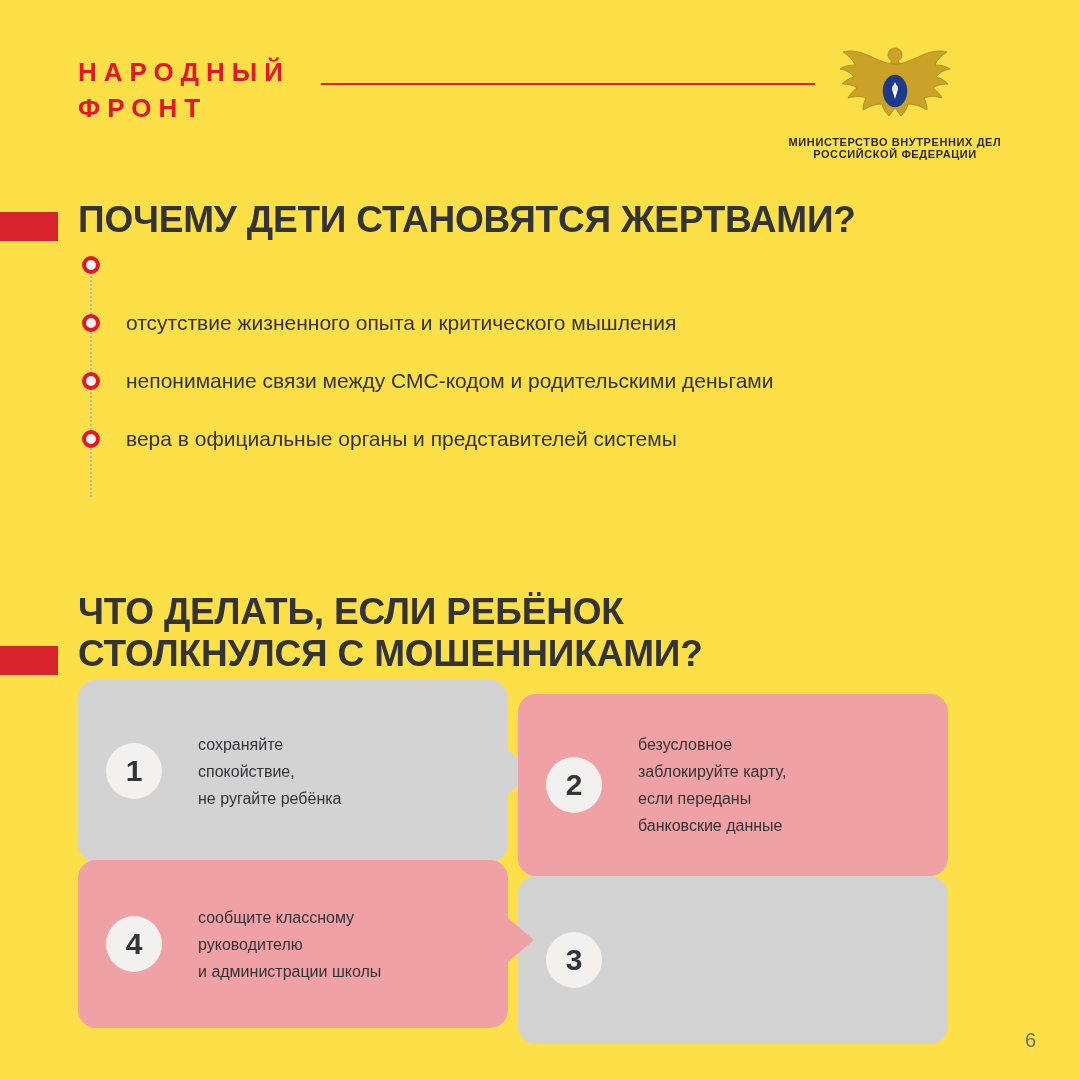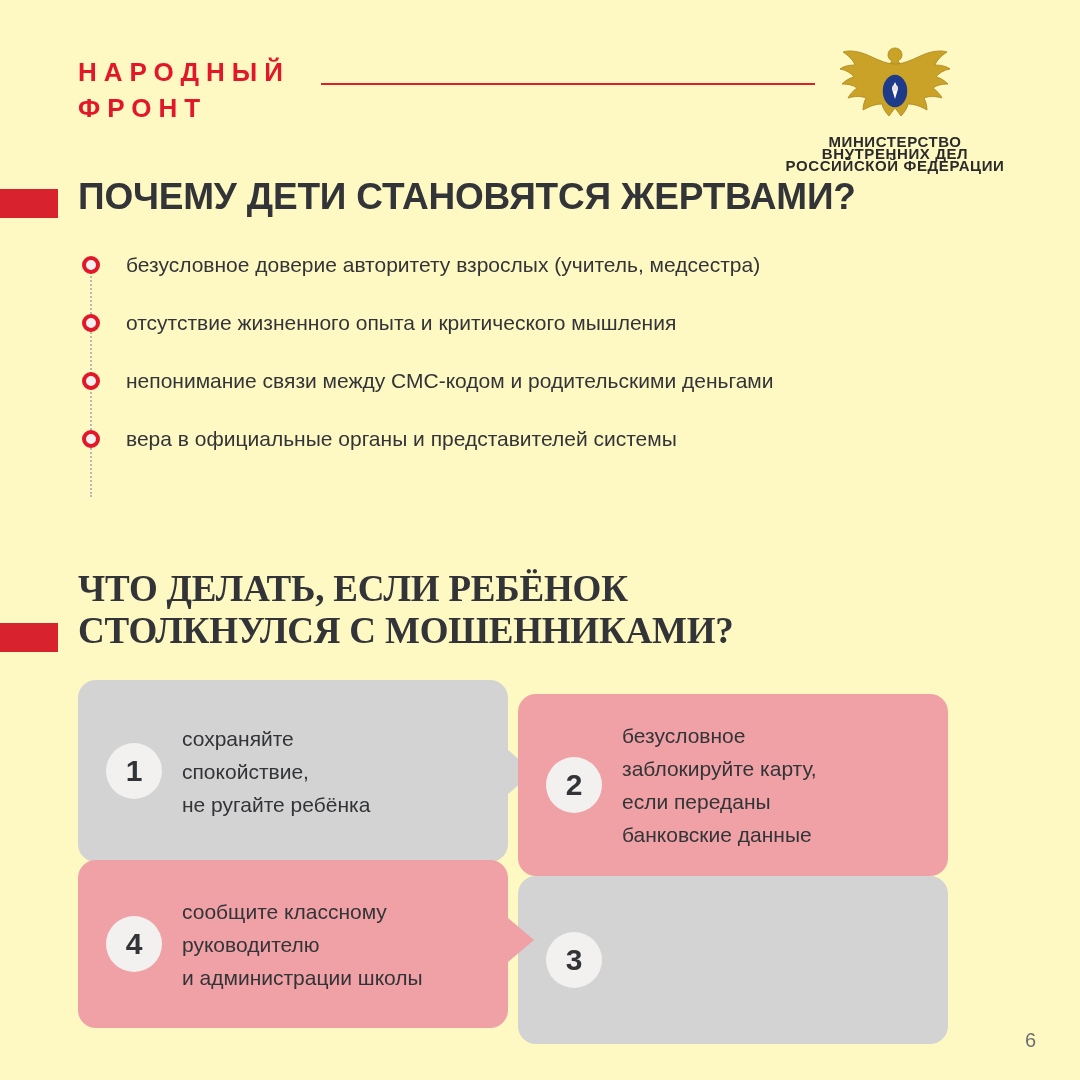--- a/index.html
+++ b/index.html
@@ -5,21 +5,21 @@
   * { box-sizing: border-box; margin: 0; padding: 0; }
   html, body {
     width: 1080px; height: 1080px;
     background: #f2f1ef;
     font-family: "Liberation Sans", sans-serif;
     overflow: hidden;
   }
   .page {
     position: relative;
     width: 1080px; height: 1080px;
-    background: #fef9c3;
+    background: #fde047;
   }
 
   
   .header {
     position: absolute;
     top: 44px; left: 78px; right: 70px;
     height: 120px;
   }
   .brand {
     position: absolute;
@@ -44,51 +44,52 @@
     width: 230px;
     text-align: center;
   }
   .mvd-emblem {
     width: 150px; height: 86px;
     margin: 0 auto;
     display: block;
   }
   .mvd-caption {
     margin-top: 6px;
-    font-size: 15px;
+    font-size: 11px;
     font-weight: bold;
     color: #2b2b2b;
     letter-spacing: 0.6px;
     line-height: 12px;
   }
 
   
   .sec {
     position: absolute;
     display: flex;
     align-items: flex-end;
+    margin-top: 23px;
   }
   .sec-bar {
     width: 58px; height: 29px;
     background: #d8232f;
     margin-left: -78px;
     margin-top: 6px;
     flex: 0 0 auto;
   }
   .sec-title {
     margin-left: 20px;
     font-size: 37px;
     font-weight: bold;
     color: #333438;
     line-height: 42px;
     letter-spacing: -0.2px;
   }
 
   #sec1 { top: 176px; left: 78px; }
-  #sec2 { top: 568px; left: 78px; font-family: Liberation Serif, serif; }
+  #sec2 { top: 568px; left: 78px; }
 
   
   .bullets {
     position: absolute;
     top: 236px; left: 82px;
     width: 920px;
   }
   .bullet {
     position: relative;
     display: flex;
@@ -136,24 +137,24 @@
     background: #f2f1ef;
     color: #333438;
     font-size: 30px;
     font-weight: bold;
     display: flex;
     align-items: center;
     justify-content: center;
     flex: 0 0 auto;
   }
   .ctext {
-    margin-left: 20px;
-    font-size: 21px;
-    color: #333438;
-    line-height: 33px;
+    margin-left: 36px;
+    font-size: 16px;
+    color: #333438;
+    line-height: 27px;
   }
   .ctext b { font-weight: normal; }
 
   #card1 { left: 0;   top: 0;   width: 430px; height: 182px; }
   #card2 { left: 440; top: 14px; }
   #card2 { left: 440px; top: 14px; width: 430px; height: 182px; }
   #card3 { left: 440px; top: 196px; width: 430px; height: 168px; }
   #card4 { left: 0;   top: 180px; width: 430px; height: 168px; }
 
   
@@ -218,21 +219,20 @@
 
   <div class="sec" id="sec1">
     <div class="sec-bar"></div>
     <div class="sec-title">ПОЧЕМУ ДЕТИ СТАНОВЯТСЯ ЖЕРТВАМИ?</div>
   </div>
 
   <div class="bullets">
     <div class="bullet-connector"></div>
     <div class="bullet">
       <span class="dot"></span>
-      <span class="btext">безусловное доверие авторитету взрослых (учитель, медсестра)</span>
     </div>
     <div class="bullet">
       <span class="dot"></span>
       <span class="btext">отсутствие жизненного опыта и критического мышления</span>
     </div>
     <div class="bullet">
       <span class="dot"></span>
       <span class="btext">непонимание связи между СМС-кодом и родительскими деньгами</span>
     </div>
     <div class="bullet">

